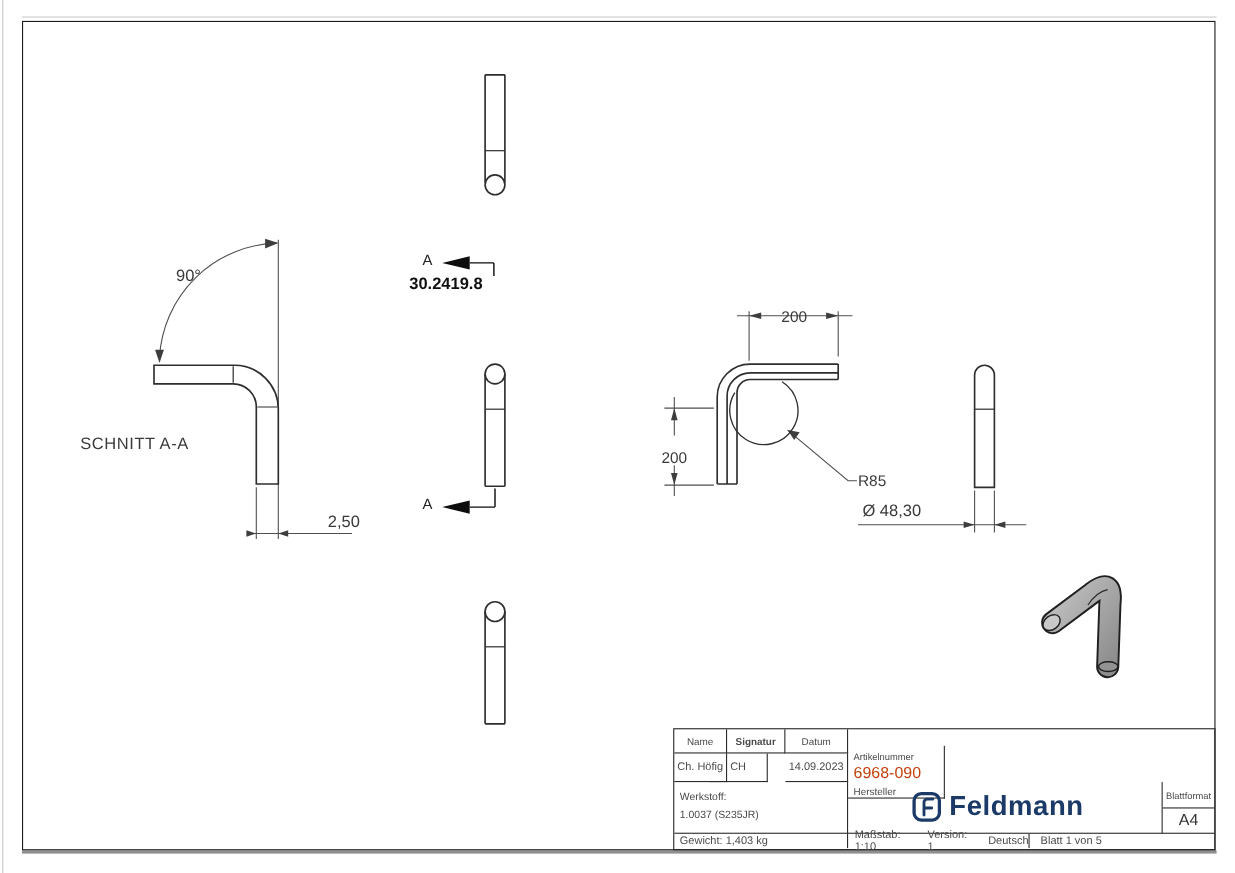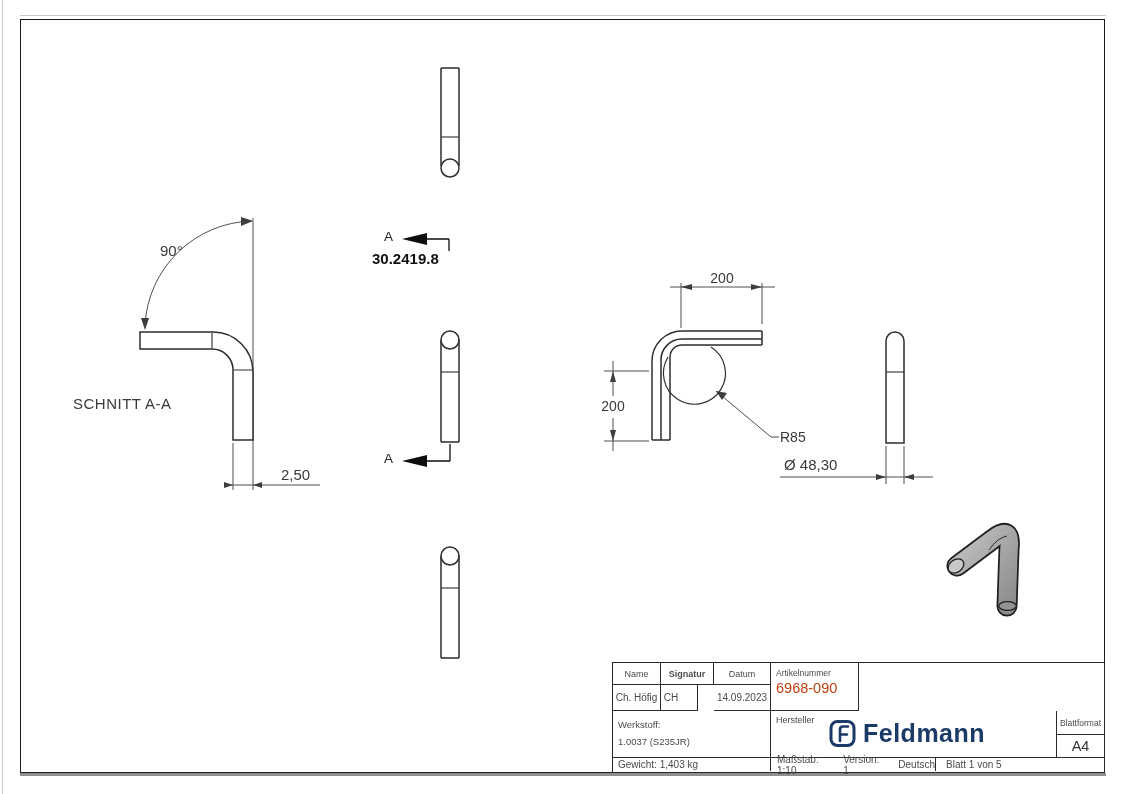--- a/index.html
+++ b/index.html
@@ -15,21 +15,21 @@
   .partw{stroke:#2e2e2e;stroke-width:1.5;fill:#ffffff;}
   .thin{stroke:#2e2e2e;stroke-width:1.1;fill:none;}
   .thin2{stroke:#2e2e2e;stroke-width:1.2;fill:none;}
   .dim{stroke:#4f4f4f;stroke-width:1;fill:none;}
   .arr{fill:#3d3d3d;}
   .cutline{stroke:#0d0d0d;stroke-width:1.3;fill:none;}
   .lbl{position:absolute;color:#3a3a3a;font-size:14px;white-space:nowrap;line-height:1;}
   .lbl.big{font-size:15px;}
   .lbl.code{font-size:15px;font-weight:600;color:#101010;}
   .lbl.amark{font-size:13.5px;color:#222;}
-  .center{transform:translateX(-50%);}
+  .center{transform:translateX(-50%);margin-top:10px;}
   .onwhite{background:#fff;padding:0 2px;}
   
   .tb{position:absolute;left:612px;top:662px;width:493px;height:111px;
       border:1.5px solid #262626;box-sizing:border-box;color:#4a4a4a;}
   .tb .cell{position:absolute;box-sizing:border-box;border-color:#2b2b2b;border-style:solid;border-width:0;}
   .br{border-right-width:1px !important;}
   .bb{border-bottom-width:1px !important;}
   .cc{display:flex;align-items:center;justify-content:center;}
   .sm{font-size:9px;}
   .md{font-size:10px;}
@@ -126,21 +126,21 @@
       <path d="M957,566 L993,539 Q1012,524 1009,549 L1007,606" stroke="#1f1f1f" stroke-width="21" fill="none" stroke-linecap="round" stroke-linejoin="round"></path>
       <path d="M957,566 L993,539 Q1012,524 1009,549 L1007,606" stroke="url(#tubegrad)" stroke-width="17.5" fill="none" stroke-linecap="round" stroke-linejoin="round"></path>
       <path d="M989,550 Q997,538 1007,536" stroke="#2a2a2a" stroke-width="1" fill="none"></path>
       <ellipse cx="956" cy="566" rx="8.6" ry="6.3" transform="rotate(-37 956 566)" fill="#c9c9c9" stroke="#1f1f1f" stroke-width="1.3"></ellipse>
       <ellipse cx="1007.5" cy="606" rx="8.8" ry="4.4" fill="#939393" stroke="#1f1f1f" stroke-width="1.3"></ellipse>
     </g>
   </svg>
 
   <span class="lbl big" style="left:73px;top:396px;letter-spacing:.5px;">SCHNITT A-A</span>
   <span class="lbl big" style="left:160px;top:243px;">90°</span>
-  <span class="lbl big" style="left:281px;top:467px;">2,50</span>
+  <span class="lbl big" style="left:298px;top:467px;">2,50</span>
   <span class="lbl amark" style="left:384px;top:230px;">A</span>
   <span class="lbl code" style="left:372px;top:251px;">30.2419.8</span>
   <span class="lbl amark" style="left:384px;top:452px;">A</span>
   <span class="lbl center" style="left:722px;top:271px;">200</span>
   <span class="lbl center onwhite" style="left:613px;top:399px;">200</span>
   <span class="lbl" style="left:780px;top:430px;">R85</span>
   <span class="lbl big" style="left:784px;top:457px;">Ø 48,30</span>
 
   <div class="tb">
     <div class="cell cc sm br bb" style="left:0;top:0;width:48px;height:22px;">Name</div>
@@ -149,21 +149,21 @@
     <div class="cell cc md br bb" style="left:0;top:22px;width:48px;height:26px;">Ch. Höfig</div>
     <div class="cell cc md br bb" style="left:32px;top:22px;width:53px;height:26px;">CH</div>
     <div class="cell cc md br bb" style="left:101px;top:22px;width:57px;height:26px;">14.09.2023</div>
 
     <div class="cell br bb" style="left:0;top:48px;width:158px;height:47px;padding:5px 0 0 5px;font-size:9.5px;line-height:1.8;">
       <div>Werkstoff:</div>
       <div>1.0037 (S235JR)</div>
     </div>
     <div class="cell br padl md" style="left:0;top:95px;width:158px;height:13px;">Gewicht: 1,403 kg</div>
 
-    <div class="cell br bb" style="left:158px;top:0;width:88px;height:48px;padding:5px 0 0 5px;">
+    <div class="cell br bb" style="left:158px;top:15px;width:88px;height:48px;padding:5px 0 0 5px;">
       <div class="celllabel">Artikelnummer</div>
       <div class="artval">6968-090</div>
     </div>
 
     <div class="cell br bb" style="left:158px;top:48px;width:286px;height:47px;">
       <div class="sm" style="position:absolute;left:5px;top:4px;">Hersteller</div>
       <div class="brand" style="position:absolute;left:58px;top:8px;">
         <svg width="27" height="29" viewBox="0 0 27 29">
           <rect x="2" y="2.5" width="23" height="24" rx="6.5" fill="none" stroke="#1b3a67" stroke-width="3"></rect>
           <path d="M11,22 V10.5 q0,-3 3,-3 h5 M11,15.5 h7" fill="none" stroke="#1b3a67" stroke-width="2.6" stroke-linecap="round"></path>

